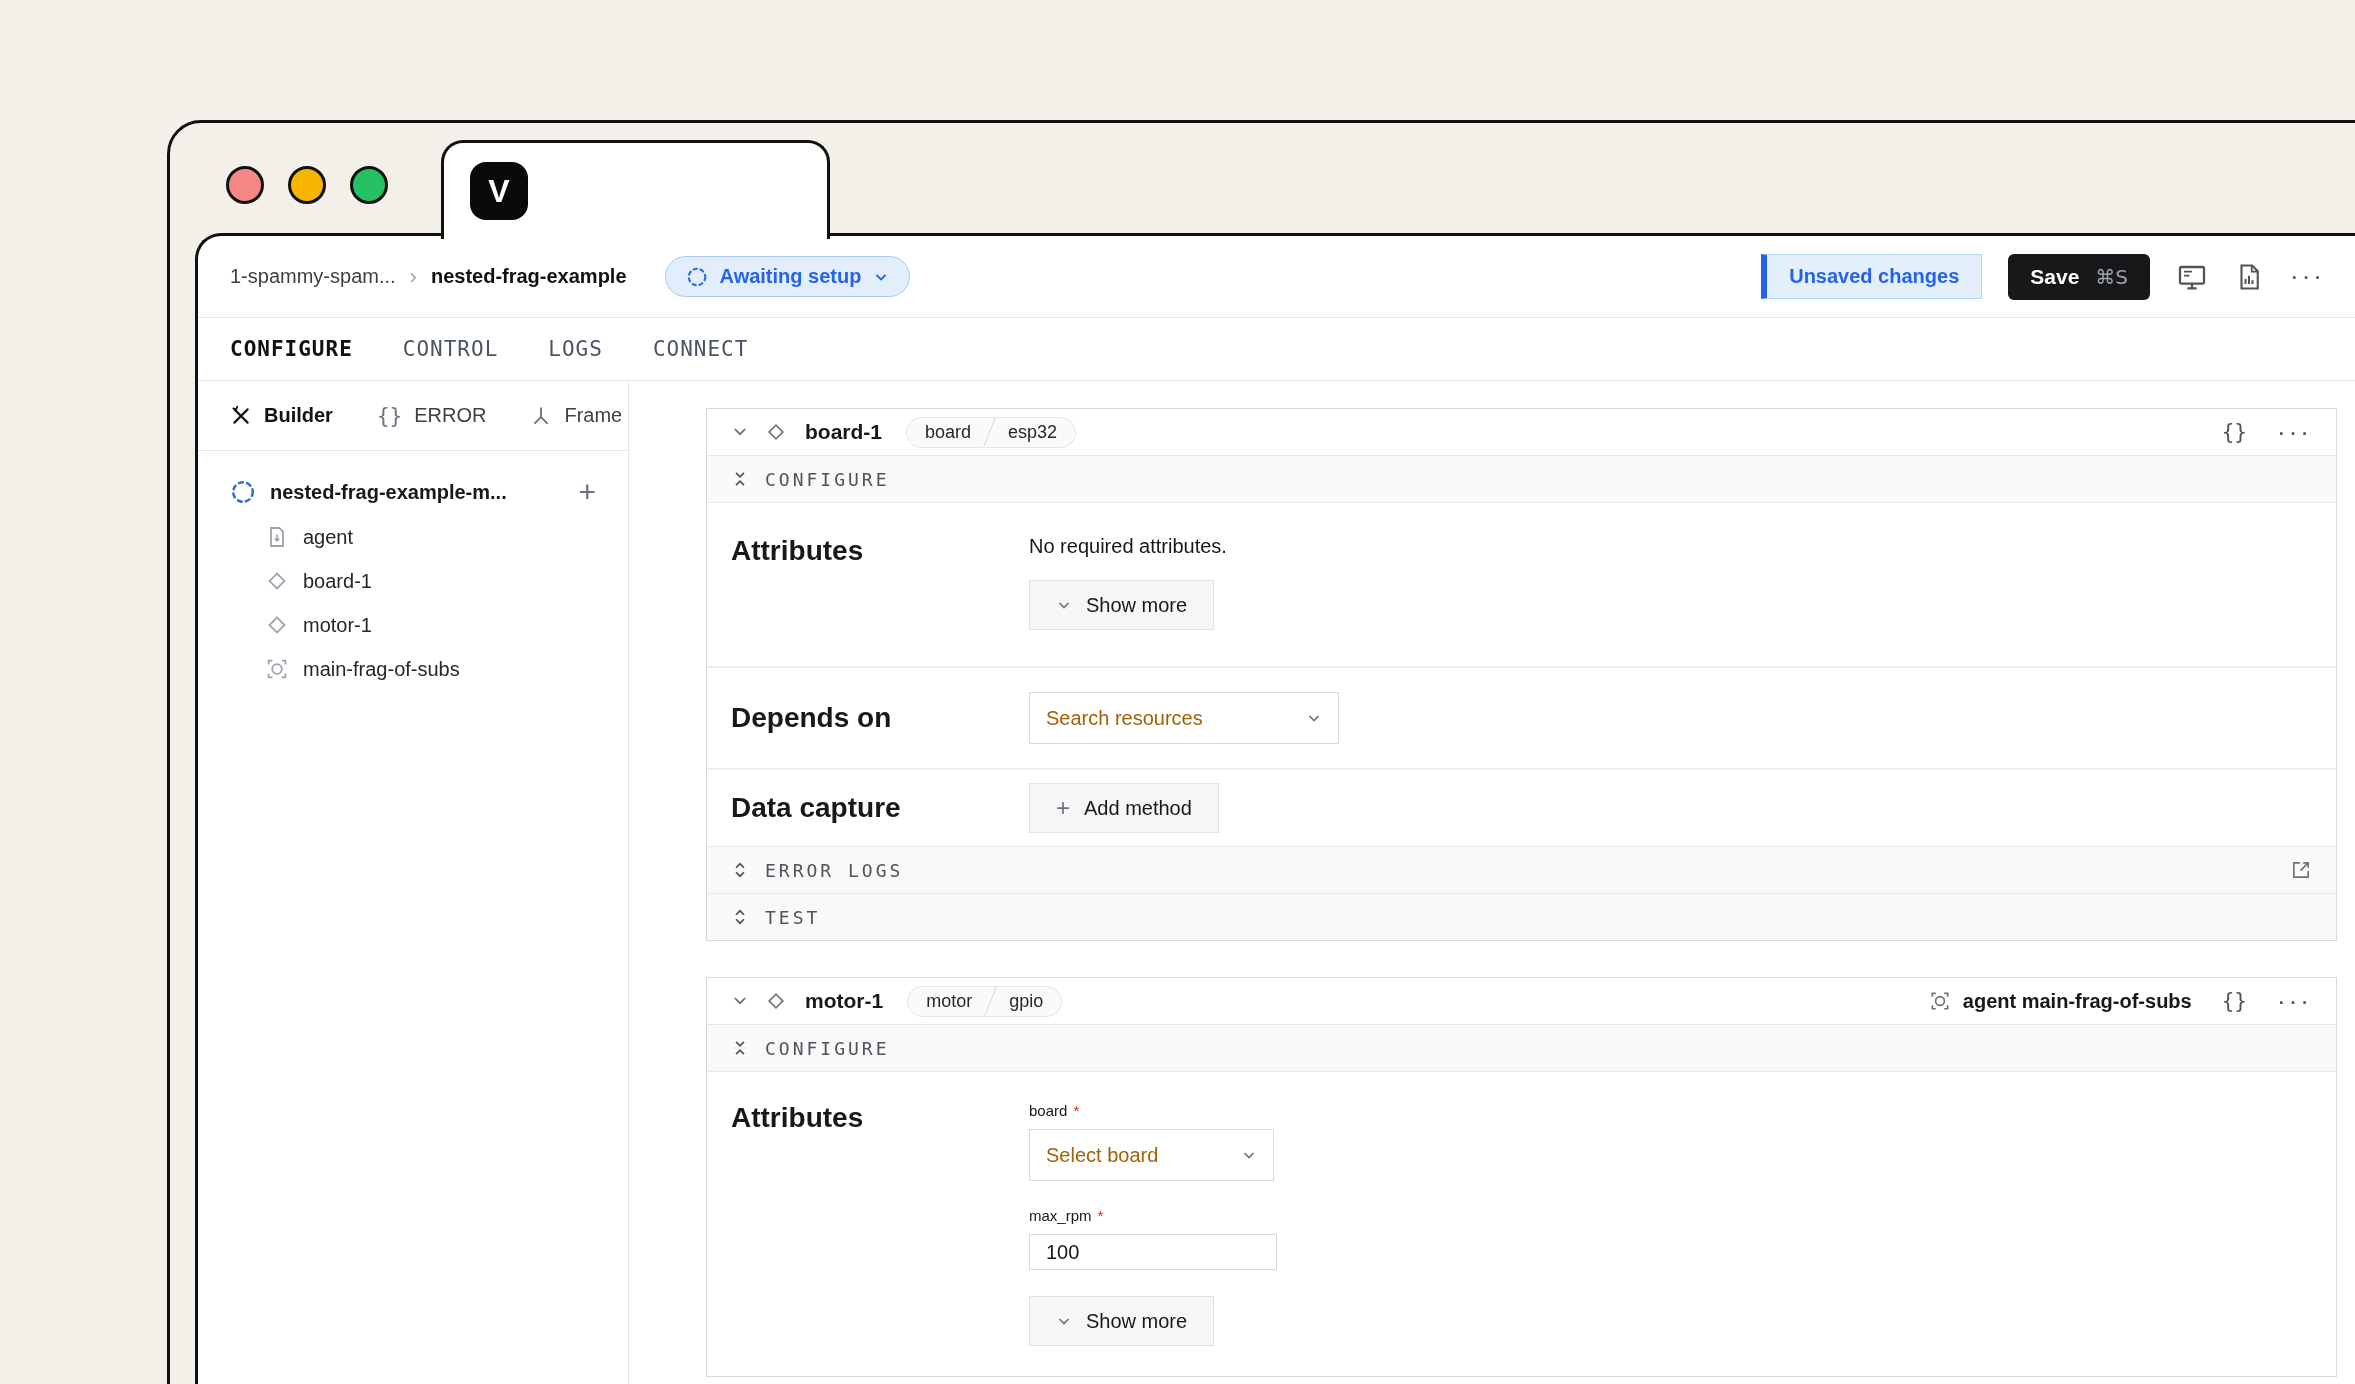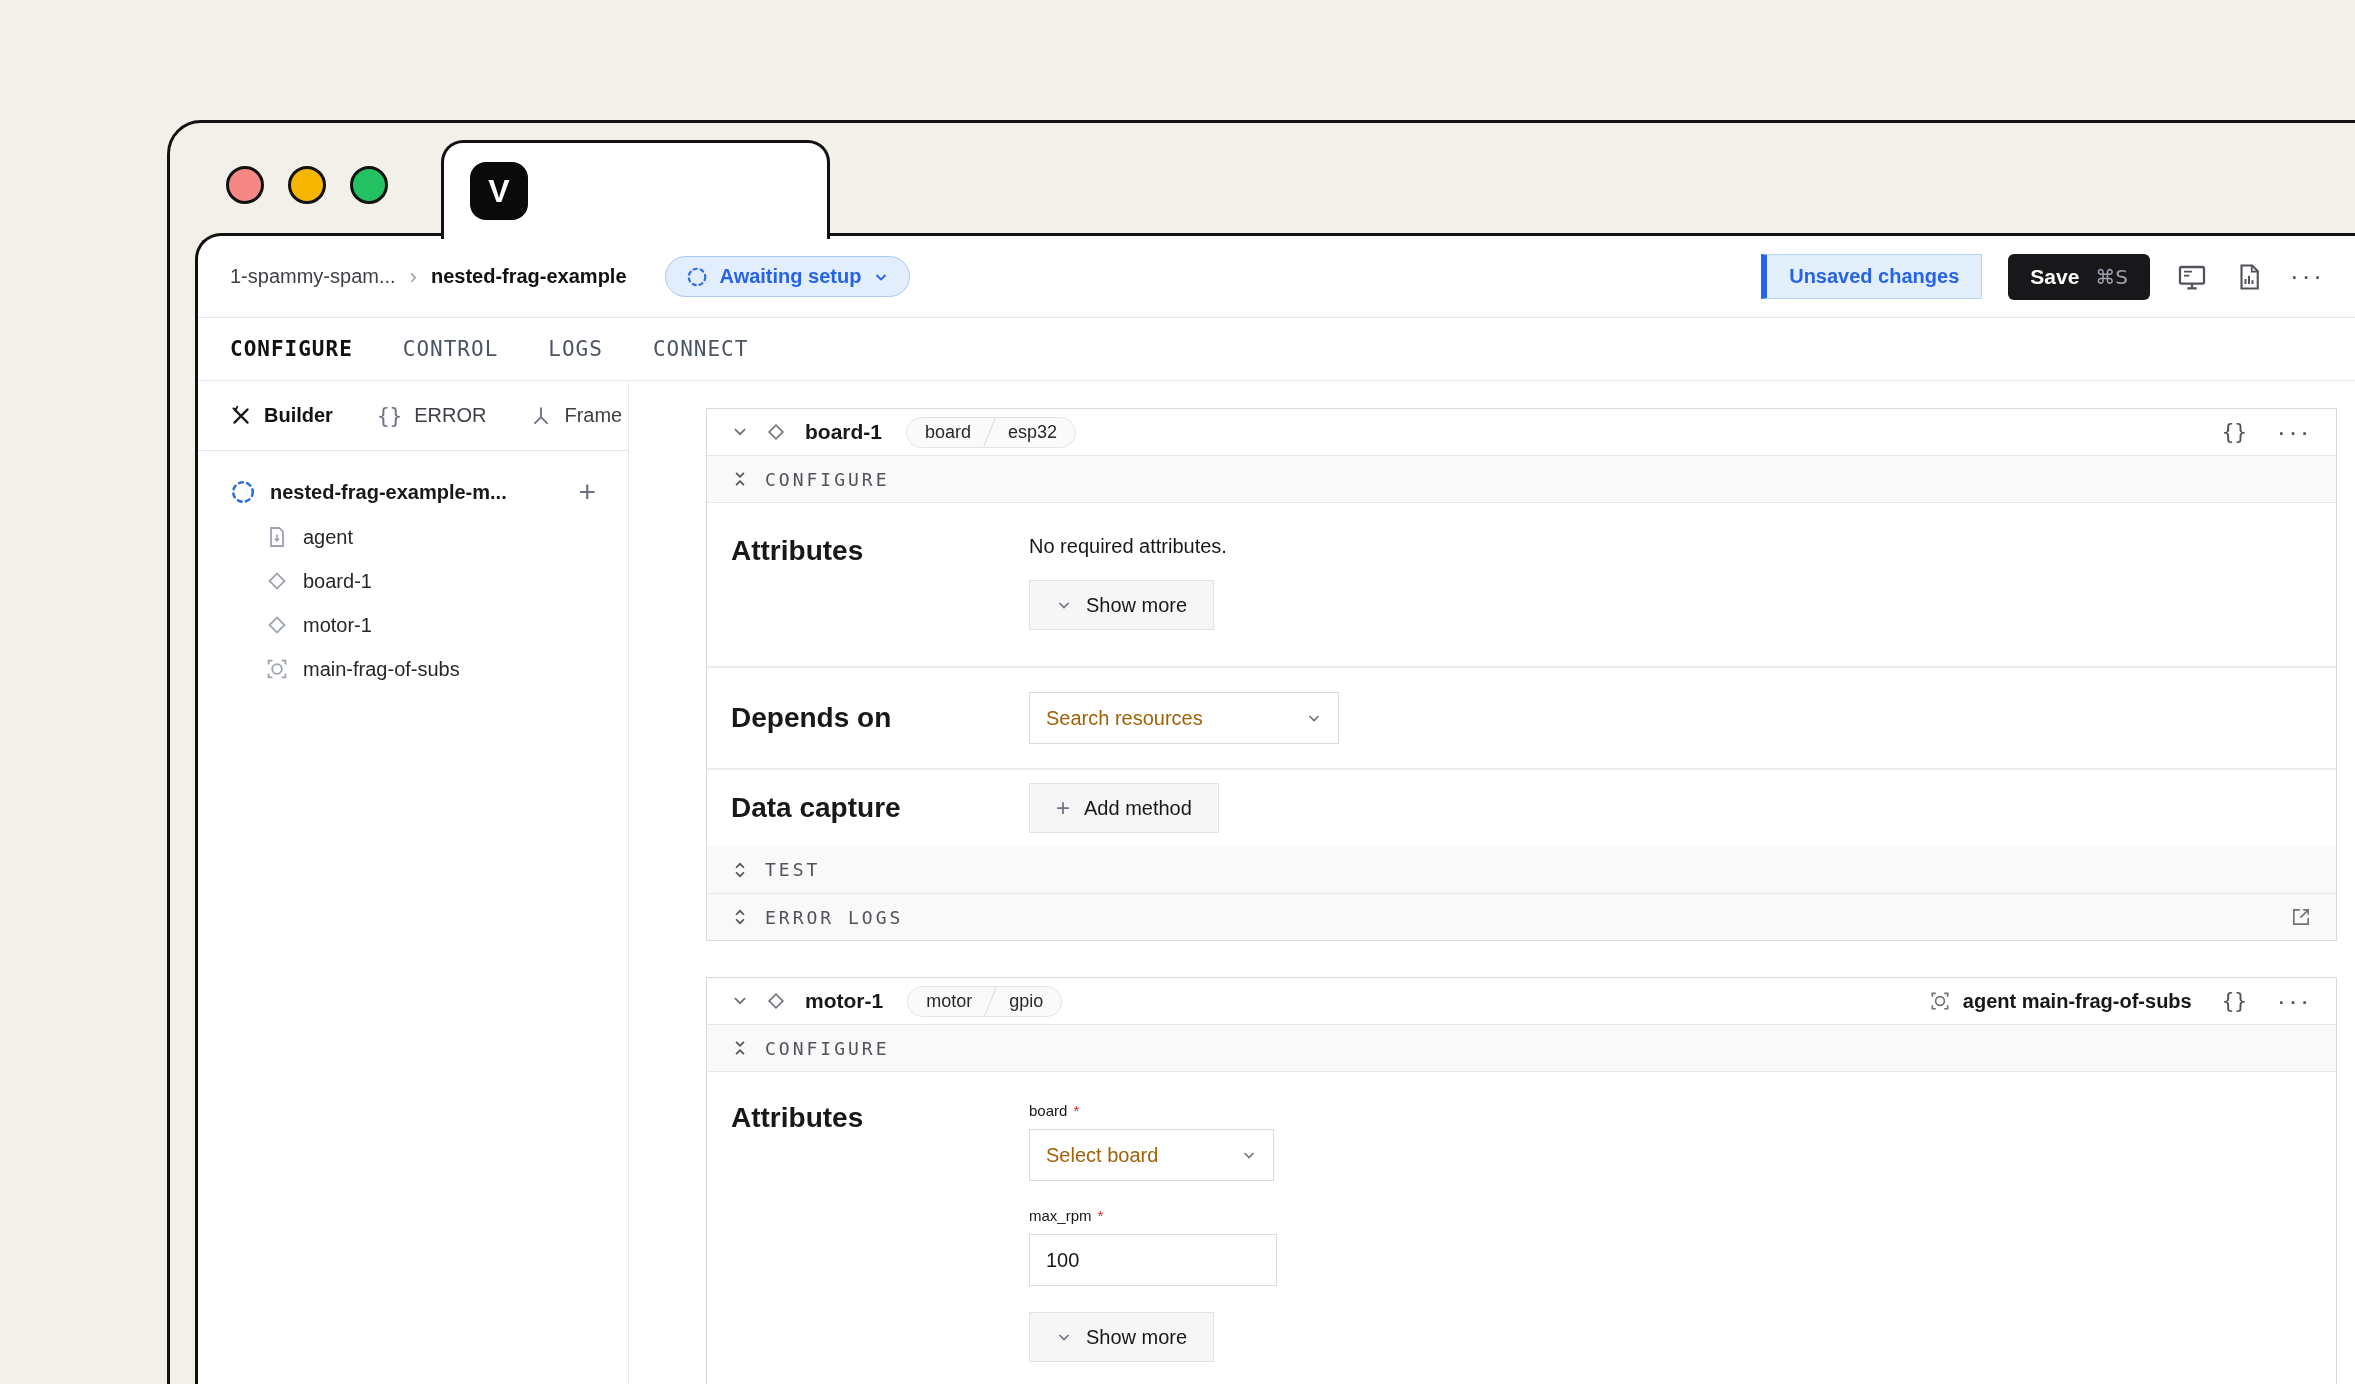--- a/index.html
+++ b/index.html
@@ -145,21 +145,21 @@
     display: flex; align-items: center; padding: 0 16px; cursor: pointer;
   }
   .select-box .placeholder { color: #a16207; font-size: 20px; }
   .select-box .sel-chevron { margin-left: auto; color: #6b7280; }
   .capture-row { padding-top: 13px; padding-bottom: 13px; align-items: center; }
 
   .field-group { margin-bottom: 26px; }
   .field-label { font-size: 15px; color: #18181b; margin-bottom: 10px; }
   .req { color: #dc2626; margin-left: 6px; }
   .text-input {
-    width: 248px; height: 52px; border: 1px solid #d9d9de; background: #fff;
+    width: 248px; height: 36px; border: 1px solid #d9d9de; background: #fff;
     font-size: 20px; color: #18181b; padding: 0 16px;
     font-family: "Liberation Sans", sans-serif;
   }
   .select-sm { width: 245px; }
 
   .spin { color: #2f6fe4; }
   svg { display: block; }
 </style>
 </head>
 <body>
@@ -370,41 +370,41 @@
         <div class="row-divider"></div>
 
         <div class="form-row capture-row">
           <div class="form-label-col">Data capture</div>
           <button class="ghost-btn">
             <span class="gb-icon" style="font-size:24px;line-height:0.8">+</span>
             <span>Add method</span>
           </button>
         </div>
 
-        <div class="section-bar" style="border-bottom:none">
-          <span>
-            <svg width="18" height="18" viewBox="0 0 16 16" fill="none" stroke="currentColor" stroke-width="1.5">
-                <path d="M4.5 6L8 2.5L11.5 6M4.5 10L8 13.5L11.5 10"></path>
-              </svg>
-          </span>
-          <span class="section-label mono">TEST</span>
-        </div>
         <div class="section-bar topline">
           <span>
             <svg width="18" height="18" viewBox="0 0 16 16" fill="none" stroke="currentColor" stroke-width="1.5">
                 <path d="M4.5 6L8 2.5L11.5 6M4.5 10L8 13.5L11.5 10"></path>
               </svg>
           </span>
           <span class="section-label mono">ERROR LOGS</span>
           <span class="bar-right">
             <svg width="22" height="22" viewBox="0 0 20 20" fill="none" stroke="currentColor" stroke-width="1.5">
               <path d="M16.5 11v5.5H3.5V3.5H9"></path>
                 <path d="M12 3.5h4.5V8M16.5 3.5L9.5 10.5"></path>
             </svg>
           </span>
+        </div>
+        <div class="section-bar" style="border-bottom:none">
+          <span>
+            <svg width="18" height="18" viewBox="0 0 16 16" fill="none" stroke="currentColor" stroke-width="1.5">
+                <path d="M4.5 6L8 2.5L11.5 6M4.5 10L8 13.5L11.5 10"></path>
+              </svg>
+          </span>
+          <span class="section-label mono">TEST</span>
         </div>
       </div>
 
       <div class="card">
         <div class="card-header">
           <span class="icon-btn">
             <svg width="18" height="18" viewBox="0 0 16 16">
                 <path d="M3.5 5.5L8 10l4.5-4.5" fill="none" stroke="#71717a" stroke-width="1.6"></path>
               </svg>
           </span>

